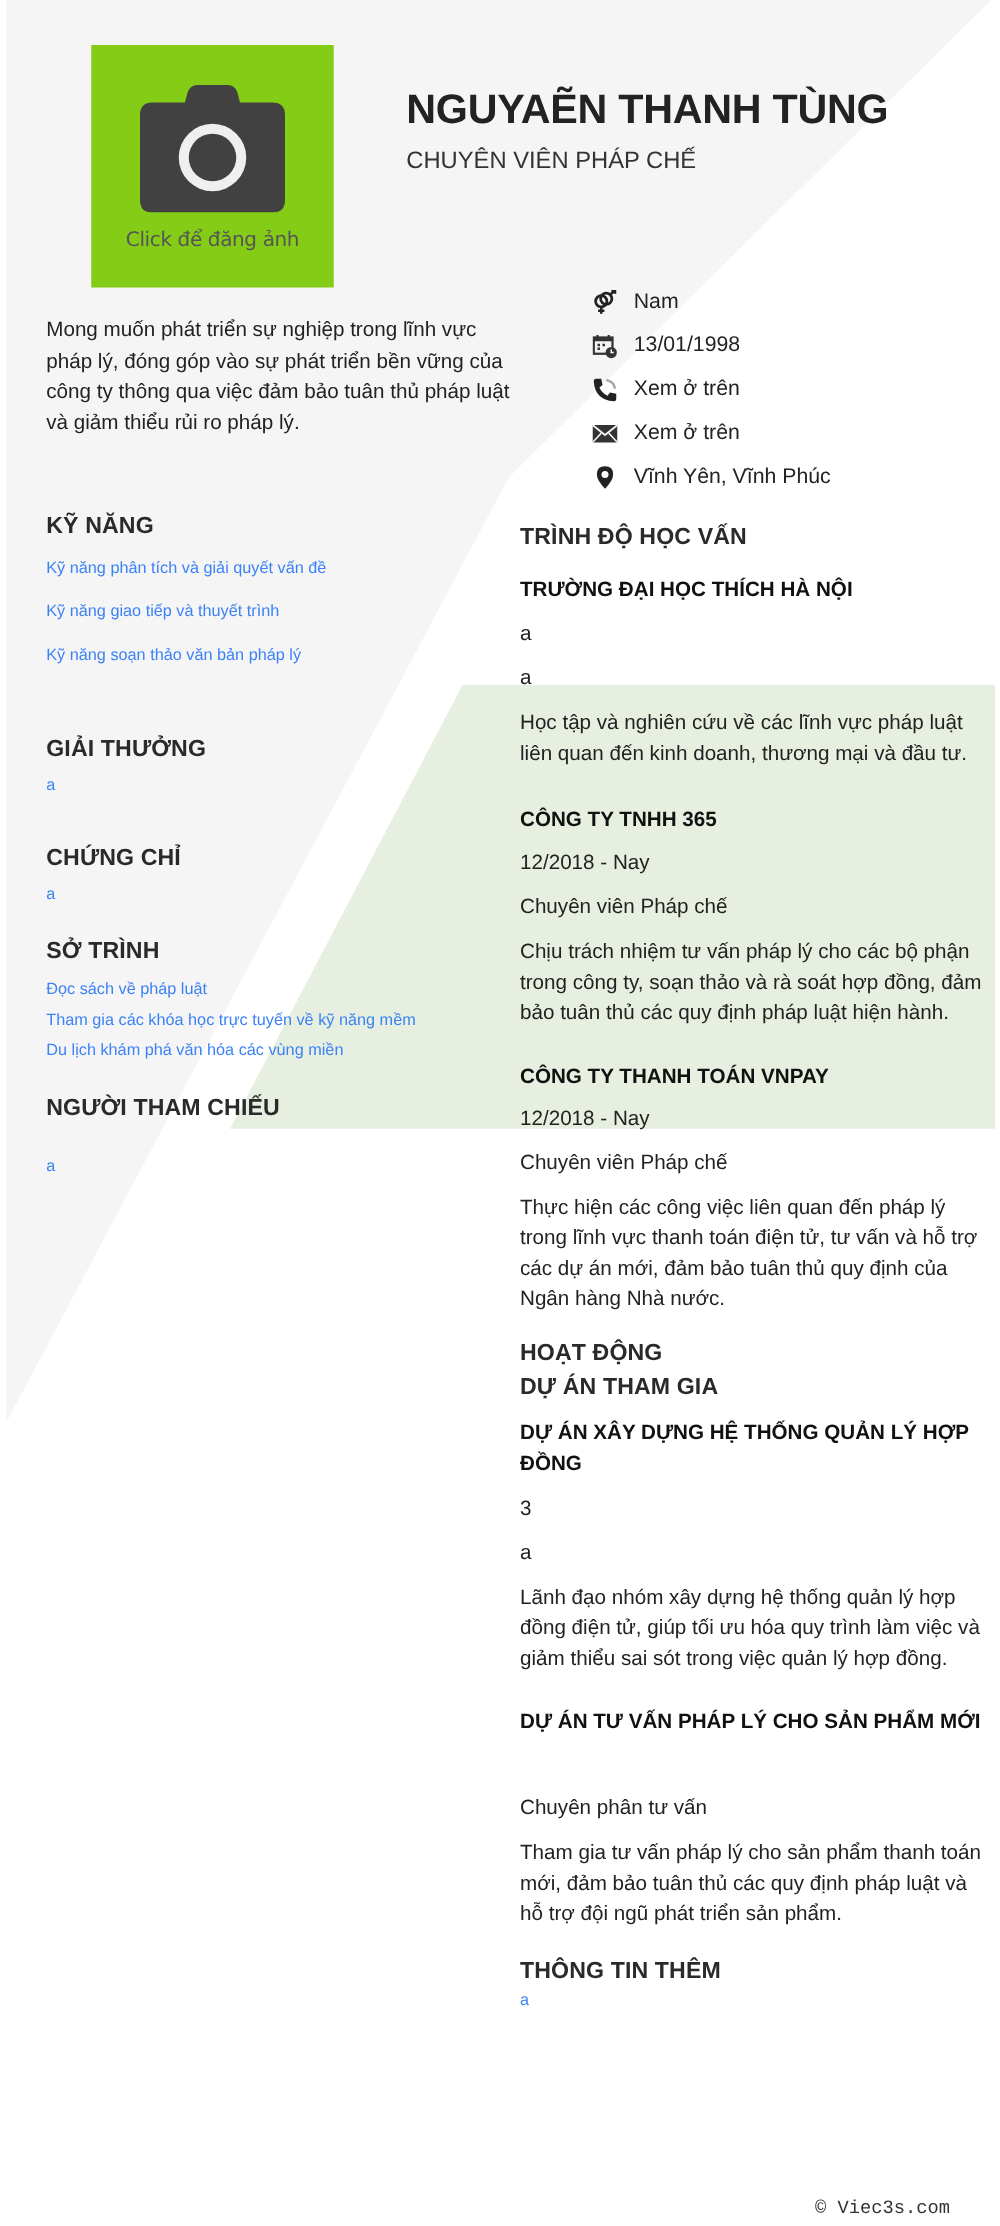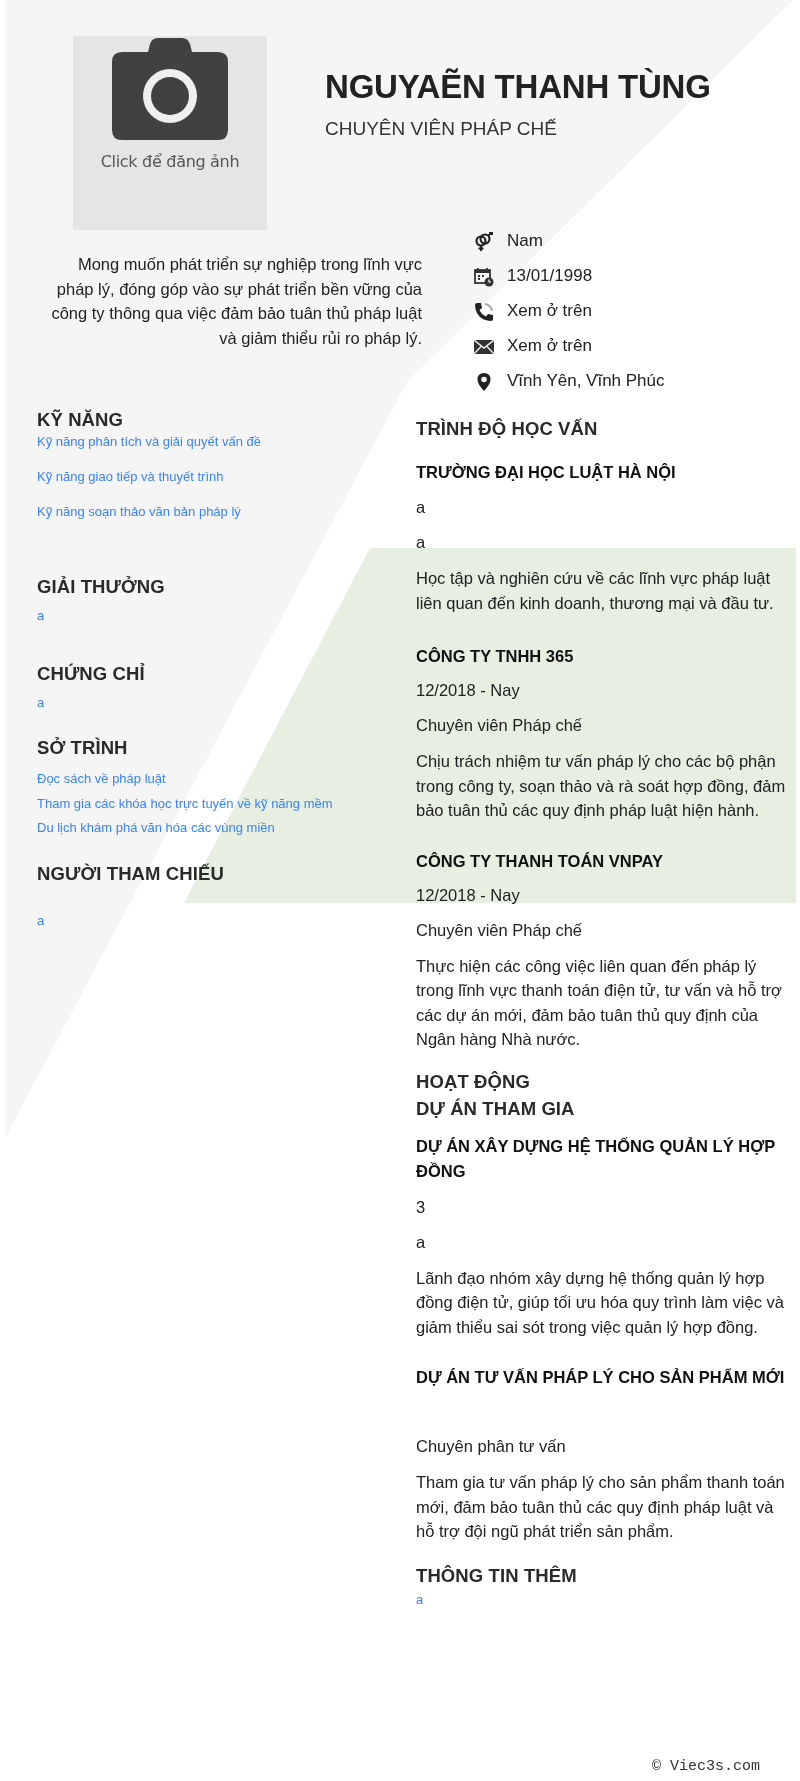--- a/index.html
+++ b/index.html
@@ -3,43 +3,43 @@
   <meta charset="utf-8">
   <style>
     * { box-sizing: border-box; margin: 0; padding: 0; }
     html, body { width: 800px; height: 1781px; background: #ffffff; overflow: hidden; }
     body { position: relative; font-family: "Liberation Sans", sans-serif; color: #222222; }
 
     .bg-shapes { position: absolute; left: 0; top: 0; width: 800px; height: 1781px; z-index: 0; }
 
     .photo-box {
       position: absolute; left: 73px; top: 36px; width: 194px; height: 194px;
-      background: #e5e5e5; display: flex; flex-direction: column; align-items: center; 
+      background: #84cc16; display: flex; flex-direction: column; align-items: center; justify-content: center;
       cursor: pointer;
     }
     .photo-box svg { width: 116px; height: 102px; margin-top: 2px; }
     .photo-caption { font-family: "DejaVu Sans", sans-serif; font-size: 16px; color: #555; margin-top: 12px; letter-spacing: -0.3px; }
 
     .name { position: absolute; left: 325px; top: 68px; font-size: 33px; font-weight: bold; color: #222; letter-spacing: -0.2px; z-index: 2; }
     .title { position: absolute; left: 325px; top: 118px; font-size: 19px; color: #333; z-index: 2; }
 
-    .objective { position: absolute; left: 37px; top: 252px; width: 385px; font-size: 16.5px; line-height: 24.5px; color: #222; z-index: 2; text-align: right; }
+    .objective { position: absolute; left: 37px; top: 252px; width: 385px; font-size: 16.5px; line-height: 24.5px; color: #222; z-index: 2; }
 
     .contact { position: absolute; left: 473px; top: 231px; z-index: 2; }
     .contact-row { display: flex; align-items: flex-start; height: 35px; font-size: 17px; color: #222; }
     .contact-row .ico { width: 22px; height: 22px; margin-right: 12px; display: flex; align-items: center; justify-content: center; }
     .contact-row .ico svg { width: 20px; height: 20px; }
 
     .col-left { position: absolute; left: 37px; top: 409px; width: 300px; z-index: 2; }
     .col-right { position: absolute; left: 416px; top: 418px; width: 370px; z-index: 2; }
 
     .sec-title { font-size: 18.5px; font-weight: bold; color: #2a2a2a; letter-spacing: 0.1px; }
     .item-text { font-size: 13px; color: #3b82f6; }
 
-    .skills .sec-title { }
+    .skills .sec-title { margin-bottom: 12px; }
     .skills .item-text { height: 35px; line-height: 22px; }
     .awards { margin-top: 13px; }
     .awards .sec-title, .certs .sec-title { margin-bottom: 10px; margin-top: 40px; }
     .certs { margin-top: 26px; }
     .hobbies { margin-top: 27px; }
     .hobbies .sec-title { margin-bottom: 8px; }
     .hobbies .item-text { line-height: 24.5px; text-align: justify; }
     .refs { margin-top: 22px; }
     .refs .sec-title { margin-bottom: 28px; }
     .r-sub { font-size: 16.5px; font-weight: bold; color: #111; }
@@ -166,21 +166,21 @@
   </div>
   <div class="refs">
     <div class="sec-title">NGƯỜI THAM CHIẾU</div>
     <div class="item-text">a</div>
   </div>
 </div>
 
 <div class="col-right">
   <div class="edu">
     <div class="sec-title">TRÌNH ĐỘ HỌC VẤN</div>
-    <div class="r-sub">TRƯỜNG ĐẠI HỌC LUẬT HÀ NỘI</div>
+    <div class="r-sub">TRƯỜNG ĐẠI HỌC THÍCH HÀ NỘI</div>
     <div class="r-line">a</div>
     <div class="r-line">a</div>
     <div class="r-para">Học tập và nghiên cứu về các lĩnh vực pháp luật liên quan đến kinh doanh, thương mại và đầu tư.</div>
   </div>
 
   <div class="exp">
     <div class="job1">
       <div class="r-sub">CÔNG TY TNHH 365</div>
       <div class="r-line">12/2018 - Nay</div>
       <div class="r-line">Chuyên viên Pháp chế</div>

